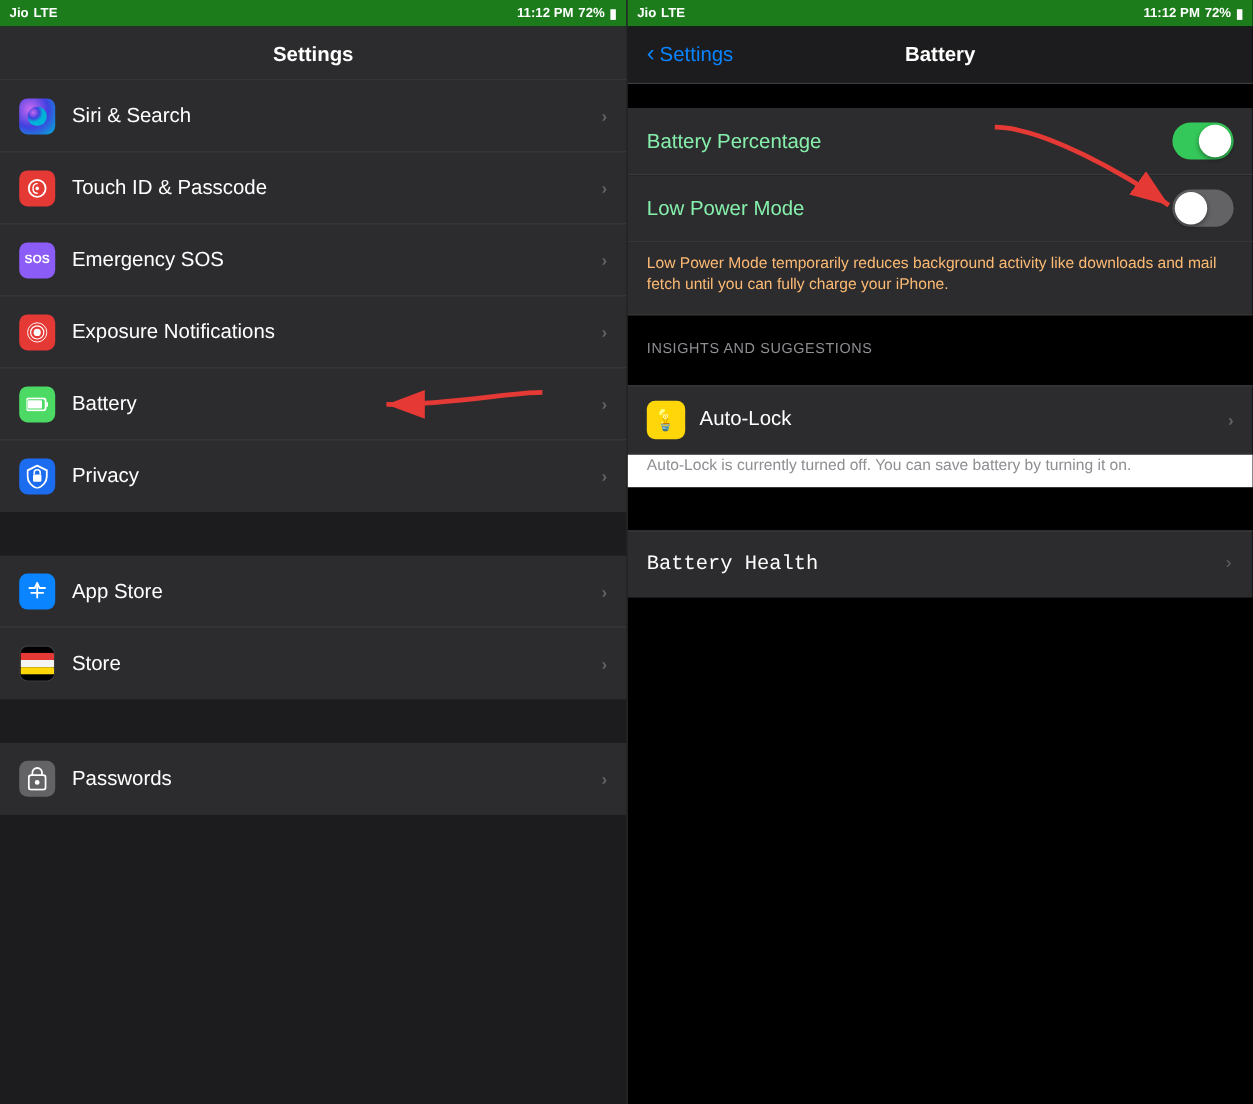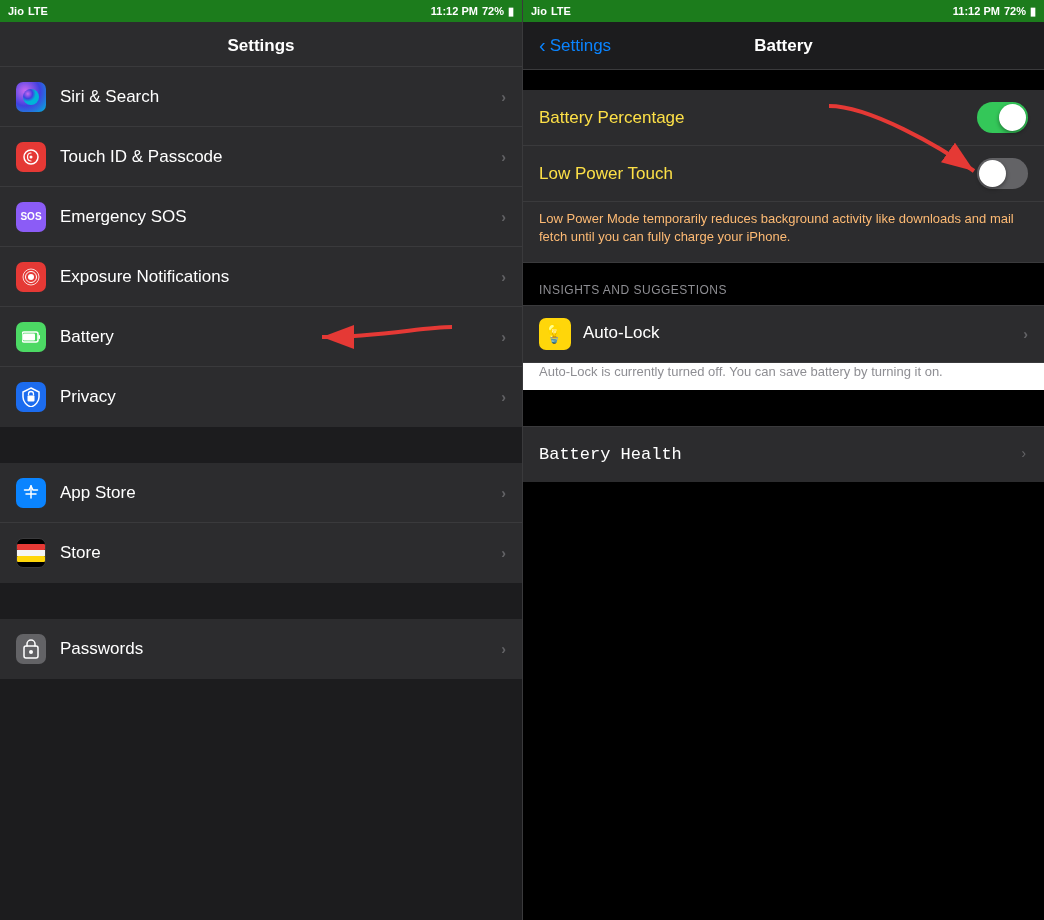--- a/index.html
+++ b/index.html
@@ -150,21 +150,21 @@
       display: flex;
       align-items: center;
       justify-content: space-between;
       padding: 0 16px;
       height: 56px;
       background: #2c2c2e;
       border-bottom: 0.5px solid #3a3a3c;
     }
     .toggle-label {
       font-size: 17px;
-      color: #fde047;
+      color: #86efac;
     }
 
     
     .toggle {
       width: 51px;
       height: 31px;
       border-radius: 16px;
       display: flex;
       align-items: center;
       padding: 2px;
@@ -189,21 +189,21 @@
     .toggle-description {
       background: #2c2c2e;
       padding: 8px 16px 16px;
       color: #fdba74;
       font-size: 13px;
       line-height: 1.4;
       border-bottom: 0.5px solid #3a3a3c;
     }
 
     .section-header {
-      padding: 20px 16px 8px;
+      padding: 20px 16px 24px;
       font-size: 12px;
       color: #8e8e93;
       font-weight: 400;
       letter-spacing: 0.5px;
       text-transform: uppercase;
       background: #000;
     }
 
     .insight-item {
       background: #2c2c2e;
@@ -466,21 +466,21 @@
     <div style="height:20px; background:#000;"></div>
 
     <div class="toggle-row">
       <span class="toggle-label">Battery Percentage</span>
       <div class="toggle on">
         <div class="toggle-knob"></div>
       </div>
     </div>
 
     <div class="toggle-row" style="position:relative;">
-      <span class="toggle-label">Low Power Touch</span>
+      <span class="toggle-label">Low Power Mode</span>
       <div class="toggle off">
         <div class="toggle-knob"></div>
       </div>
 
       <svg style="position:absolute; right:55px; top:-50px; pointer-events:none; overflow:visible;" width="180" height="100">
         <defs>
           <marker id="arrowhead-r" markerWidth="8" markerHeight="6" refX="8" refY="3" orient="auto">
             <polygon points="0 0, 8 3, 0 6" fill="#e53935"></polygon>
           </marker>
         </defs>

